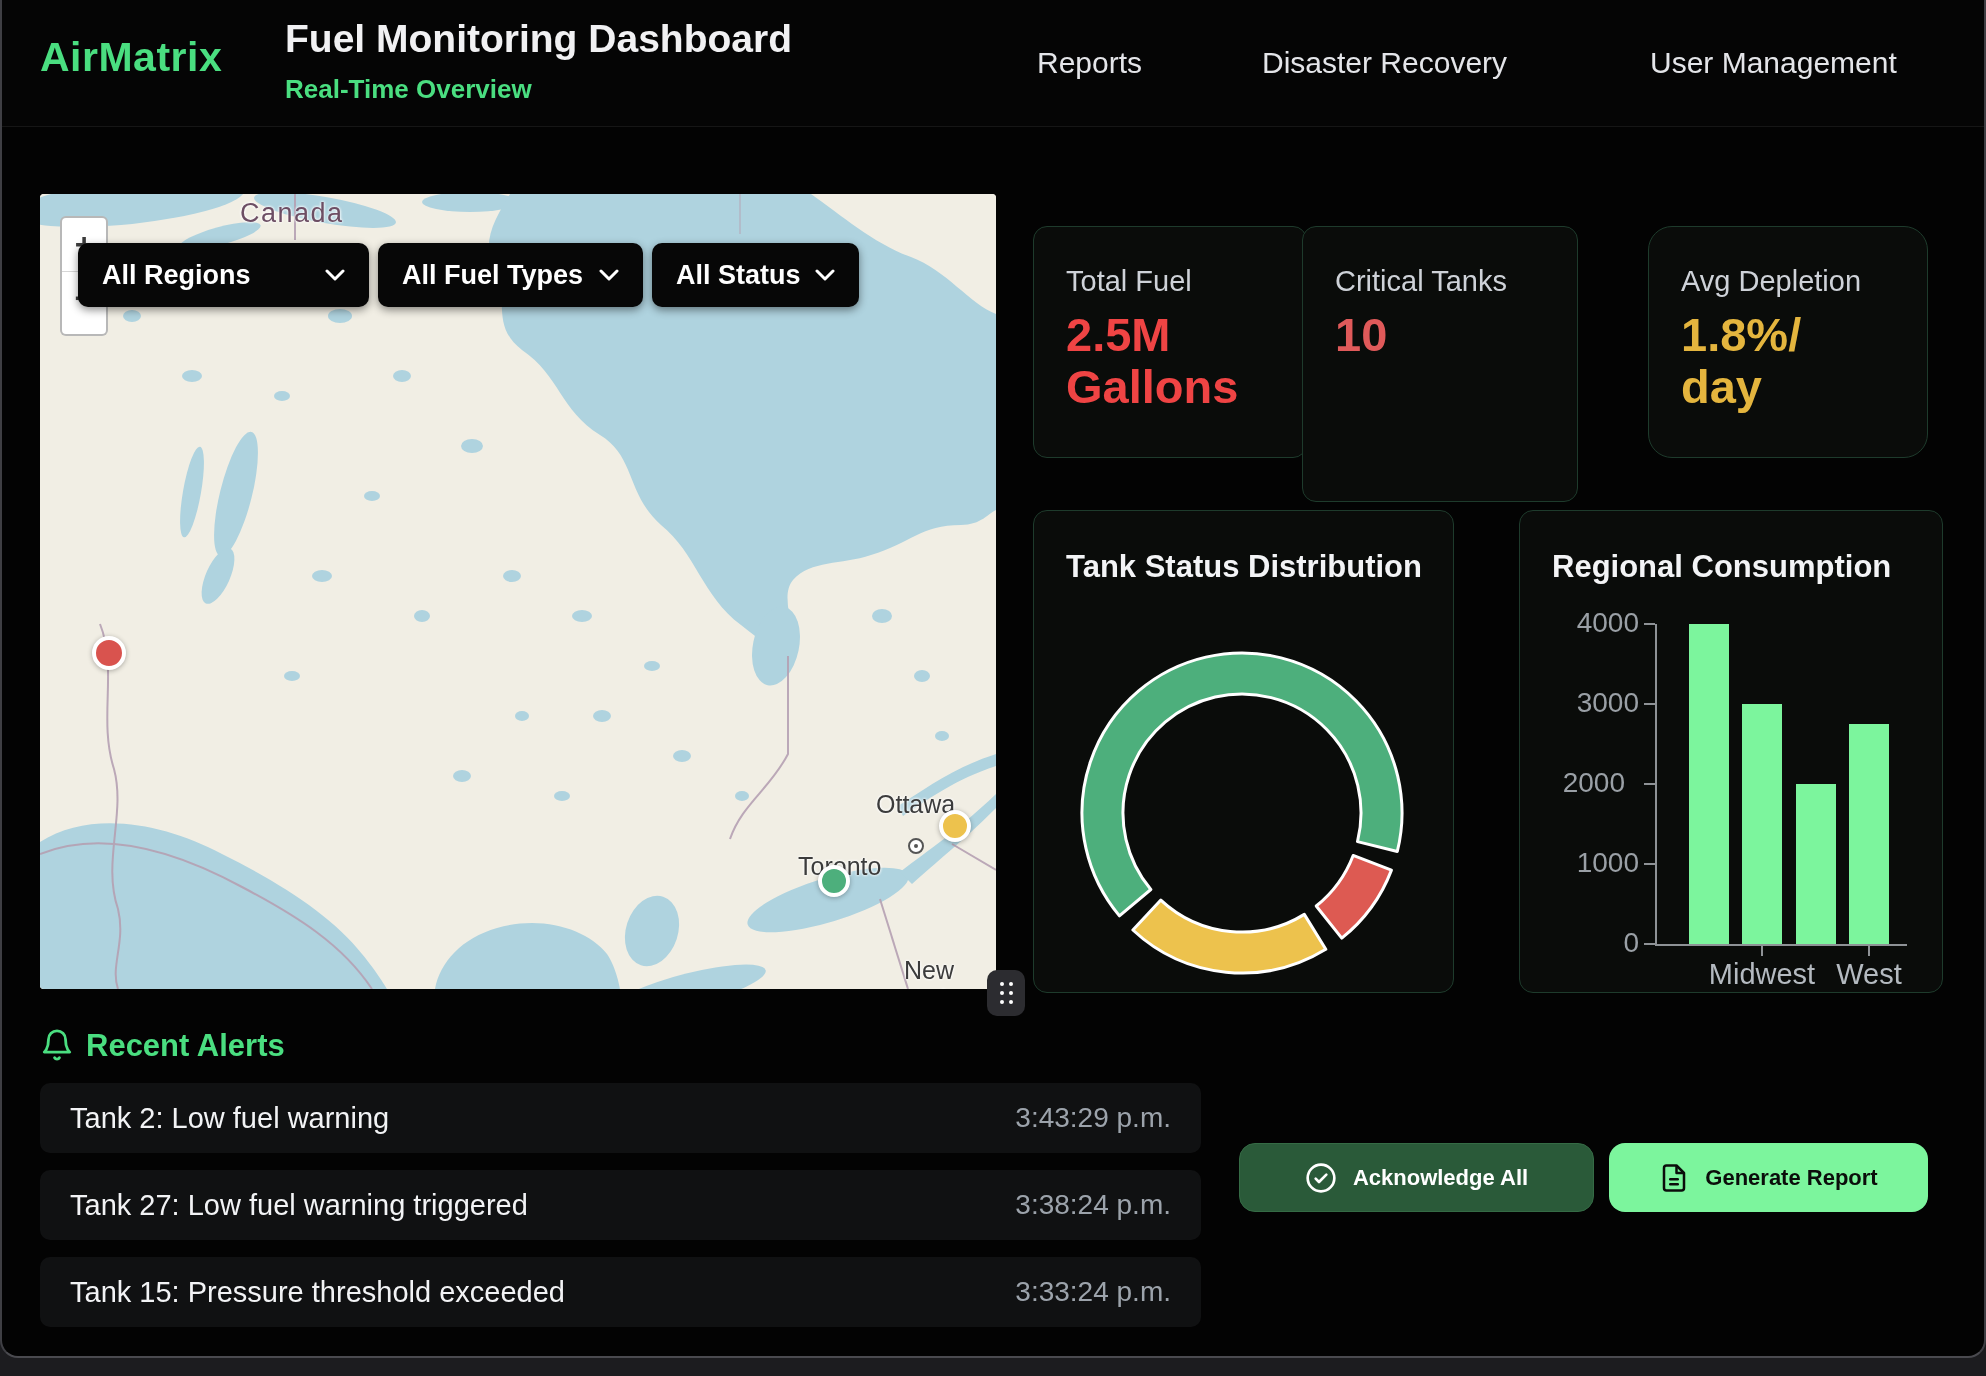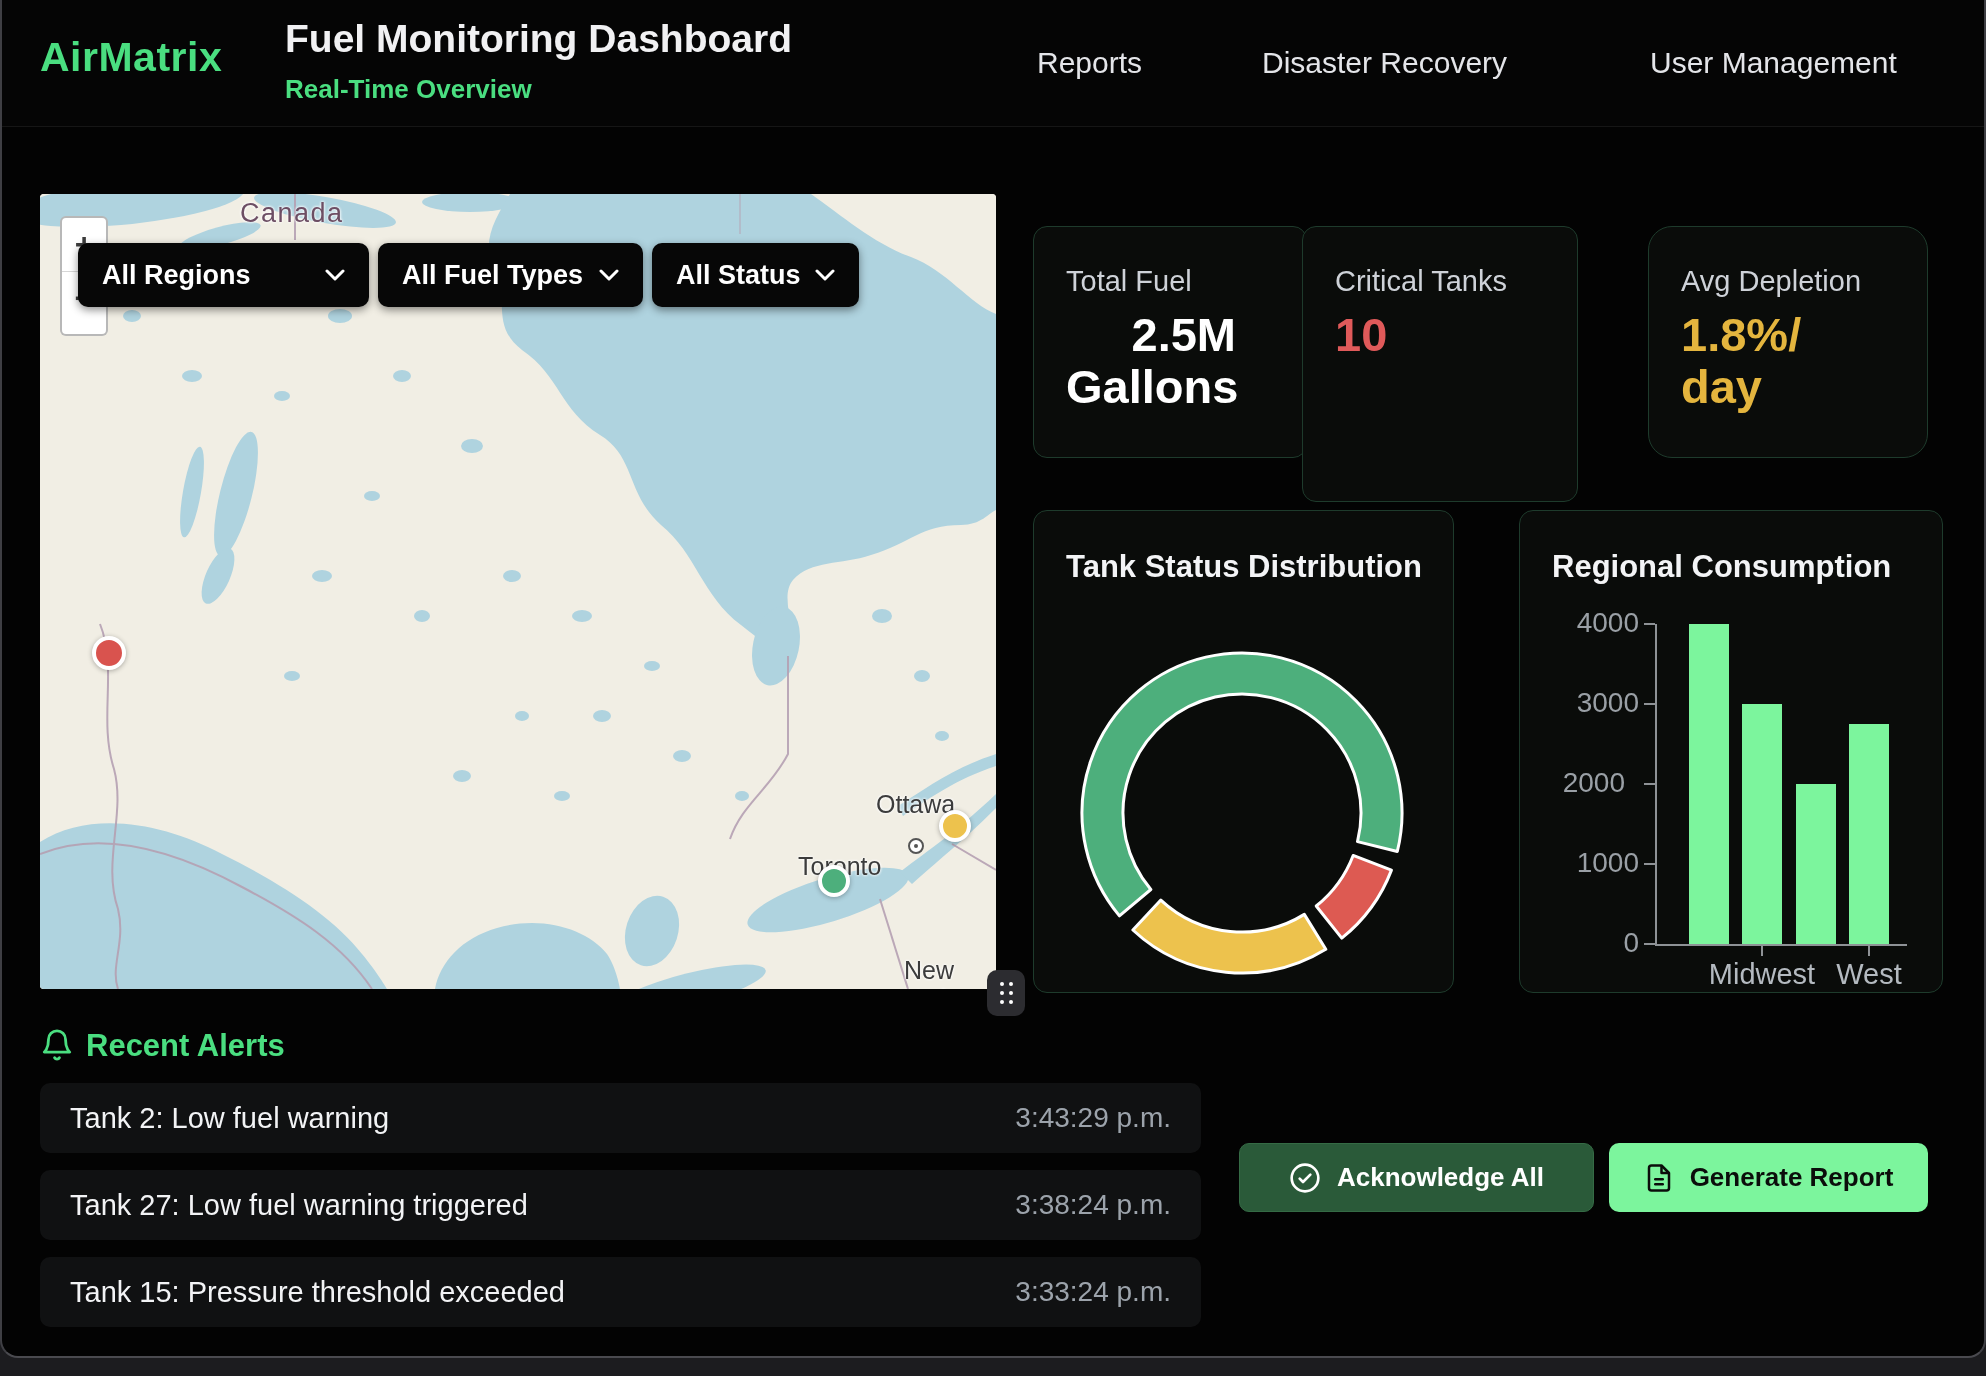--- a/index.html
+++ b/index.html
@@ -57,22 +57,22 @@
   .xtick-label{position:absolute;transform:translateX(-50%);font-size:29px;color:#b4bac0;}
   
   .alerts-title{position:absolute;left:84px;top:1028px;font-size:31px;font-weight:bold;color:#4ade80;}
   .bell{position:absolute;left:38px;top:1026px;}
   .alert-row{position:absolute;left:38px;width:1161px;height:70px;background:#101112;border-radius:10px;
     display:flex;align-items:center;justify-content:space-between;padding:0 30px;box-sizing:border-box;cursor:pointer;}
   .alert-msg{font-size:29px;color:#f2f3f5;}
   .alert-time{font-size:28px;color:#9ca3ab;}
   .row-1{top:1083px;} .row-2{top:1170px;} .row-3{top:1257px;}
   
-  .btn{position:absolute;top:1143px;height:69px;border-radius:10px;display:flex;align-items:center;
-    justify-content:center;gap:16px;font-size:26px;font-weight:bold;cursor:pointer;box-sizing:border-box;}
+  .btn{position:absolute;top:1143px;height:69px;border-radius:16px;display:flex;align-items:center;
+    justify-content:center;gap:16px;font-size:22px;font-weight:bold;cursor:pointer;box-sizing:border-box;}
   .btn-ack{left:1237px;width:355px;background:#2a5a39;color:#ffffff;border:1px solid #356b45;}
   .btn-gen{left:1607px;width:319px;background:#7cf59d;color:#0b0d0b;}
 </style>
 </head>
 <body>
 
 <div class="window">
 
   <div class="header">
     <div class="brand">AirMatrix</div>
@@ -180,21 +180,21 @@
     <i></i>
       <i></i>
       <i></i>
       <i></i>
       <i></i>
       <i></i>
   </div>
 
   <div class="card stat-card-1">
     <div class="stat-label">Total Fuel</div>
-    <div class="stat-value" style="color: #ffffff; text-align: right;">2.5M Gallons</div>
+    <div class="stat-value" style="color: #ef4444;">2.5M Gallons</div>
   </div>
   <div class="card stat-card-2">
     <div class="stat-label">Critical Tanks</div>
     <div class="stat-value" style="color: rgb(224, 90, 90);">10</div>
   </div>
   <div class="card stat-card-3">
     <div class="stat-label">Avg Depletion</div>
     <div class="stat-value" style="color: rgb(228, 181, 62);">1.8%/​day</div>
   </div>
 

